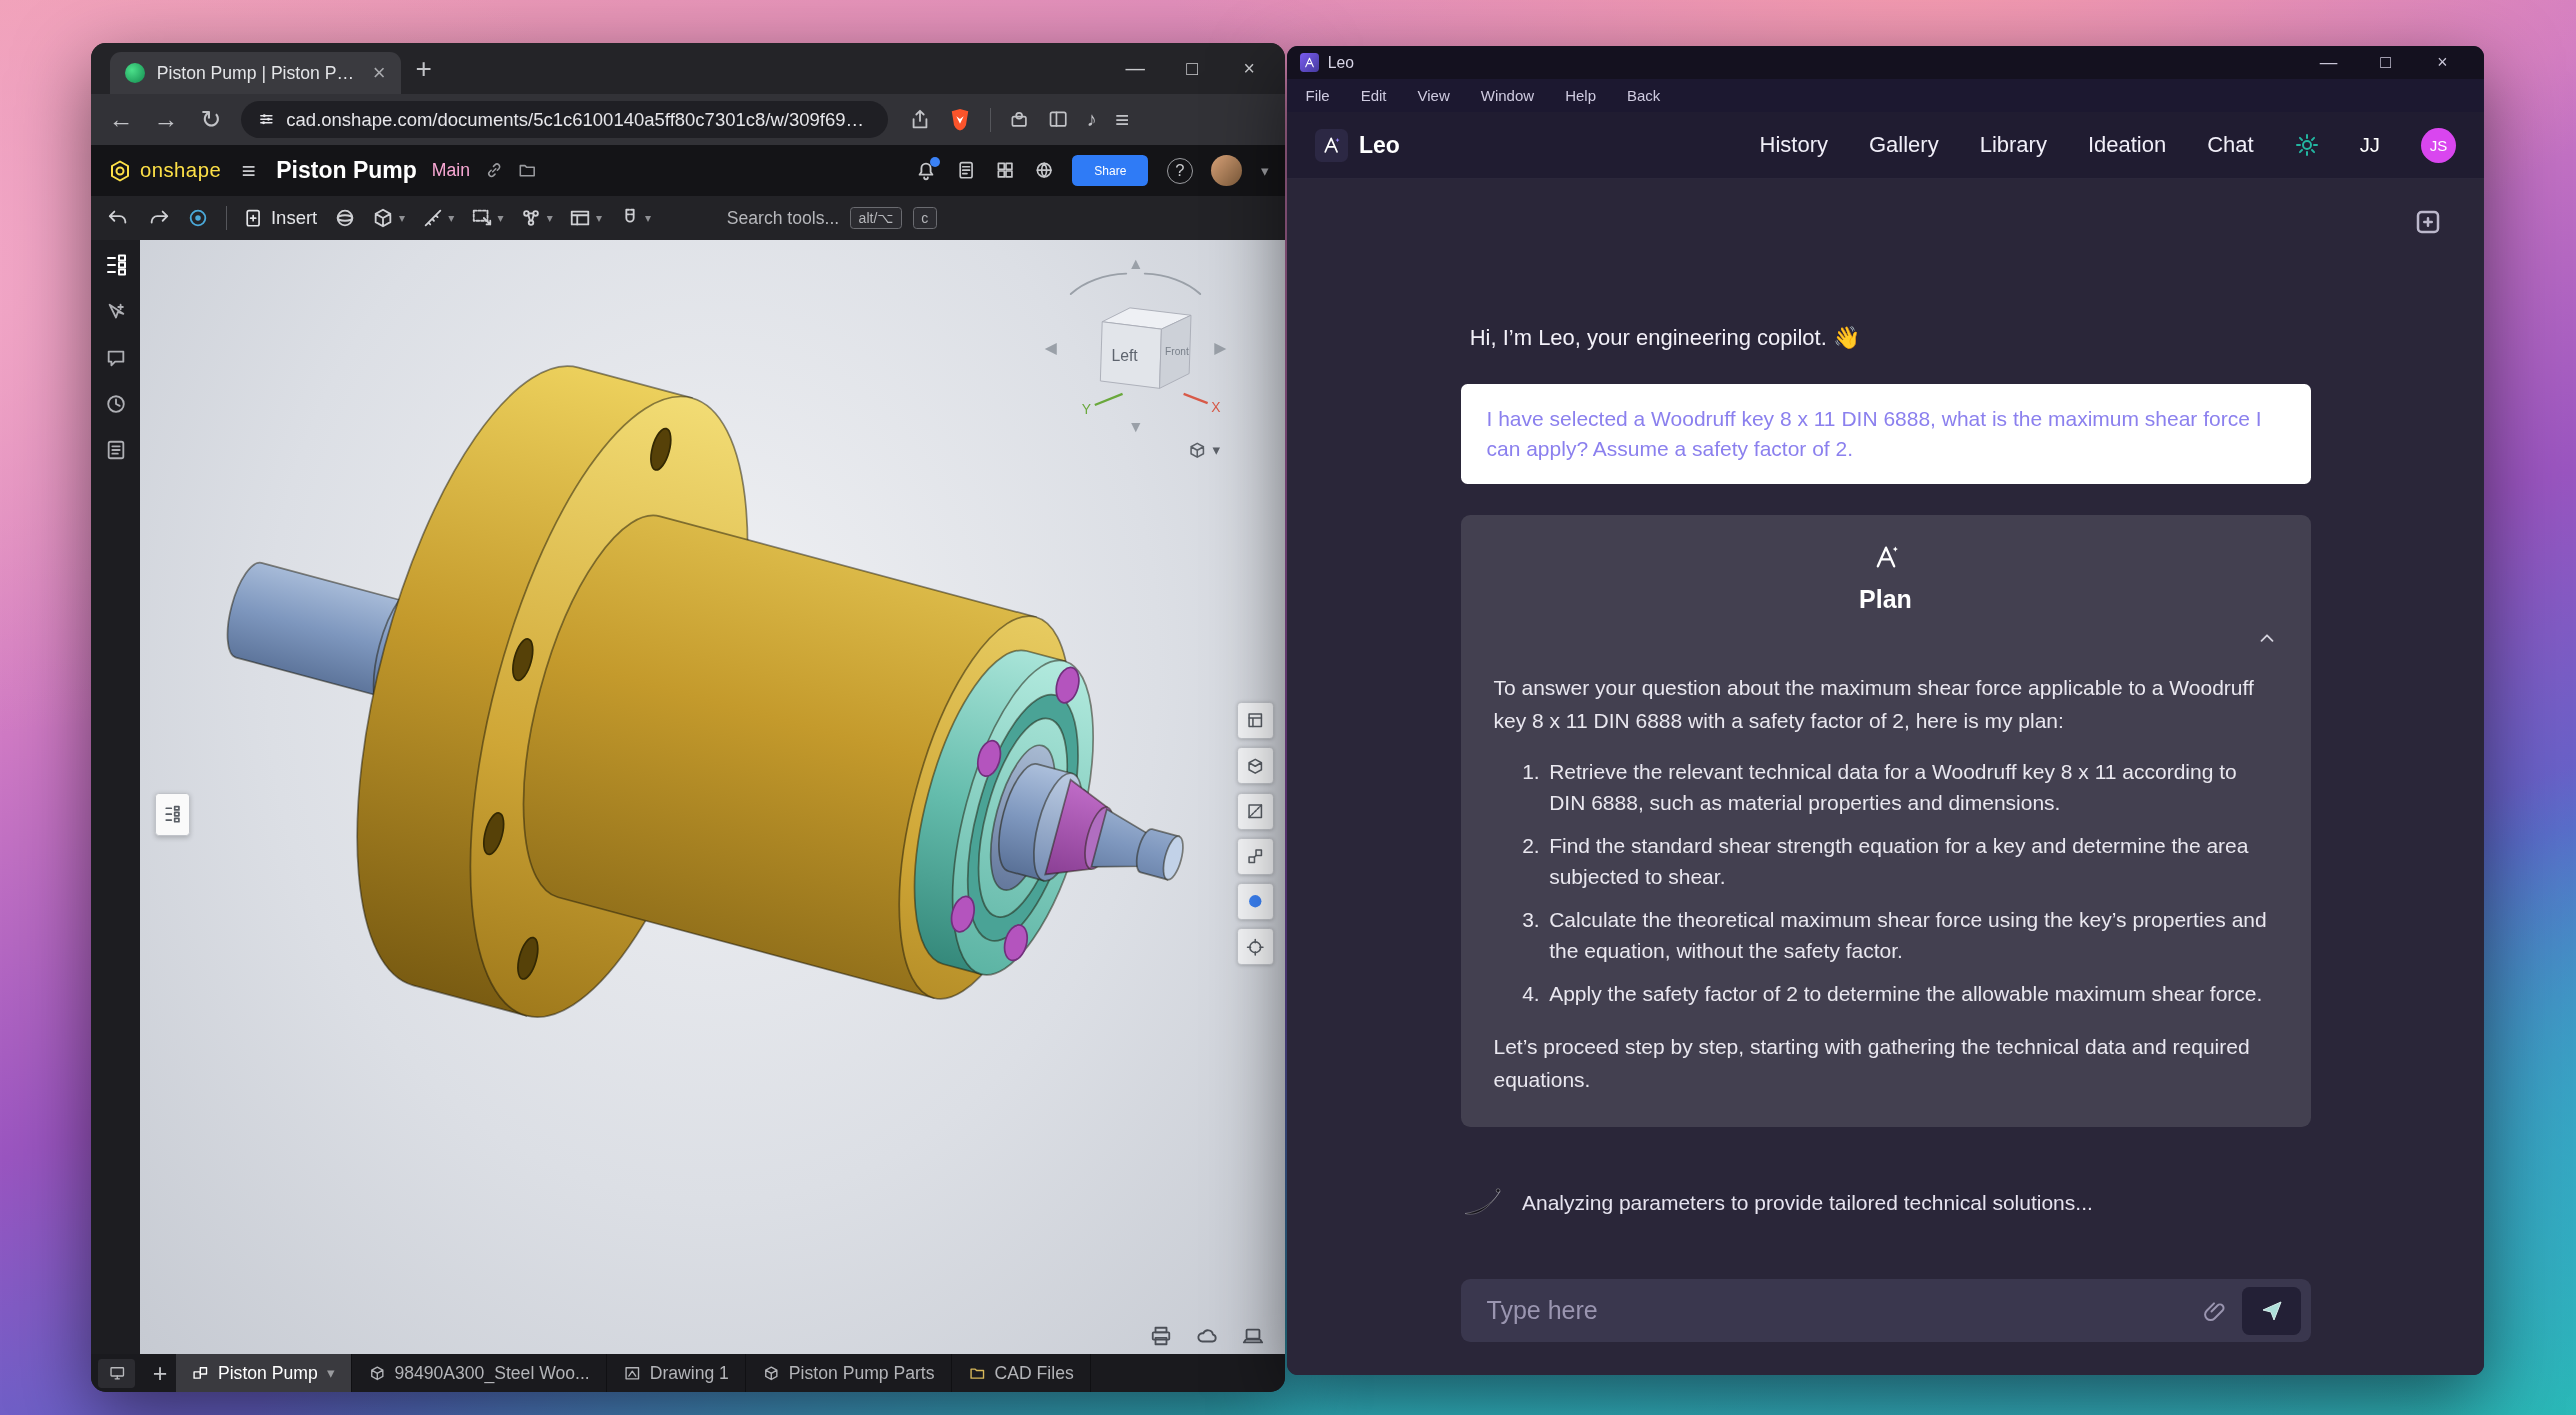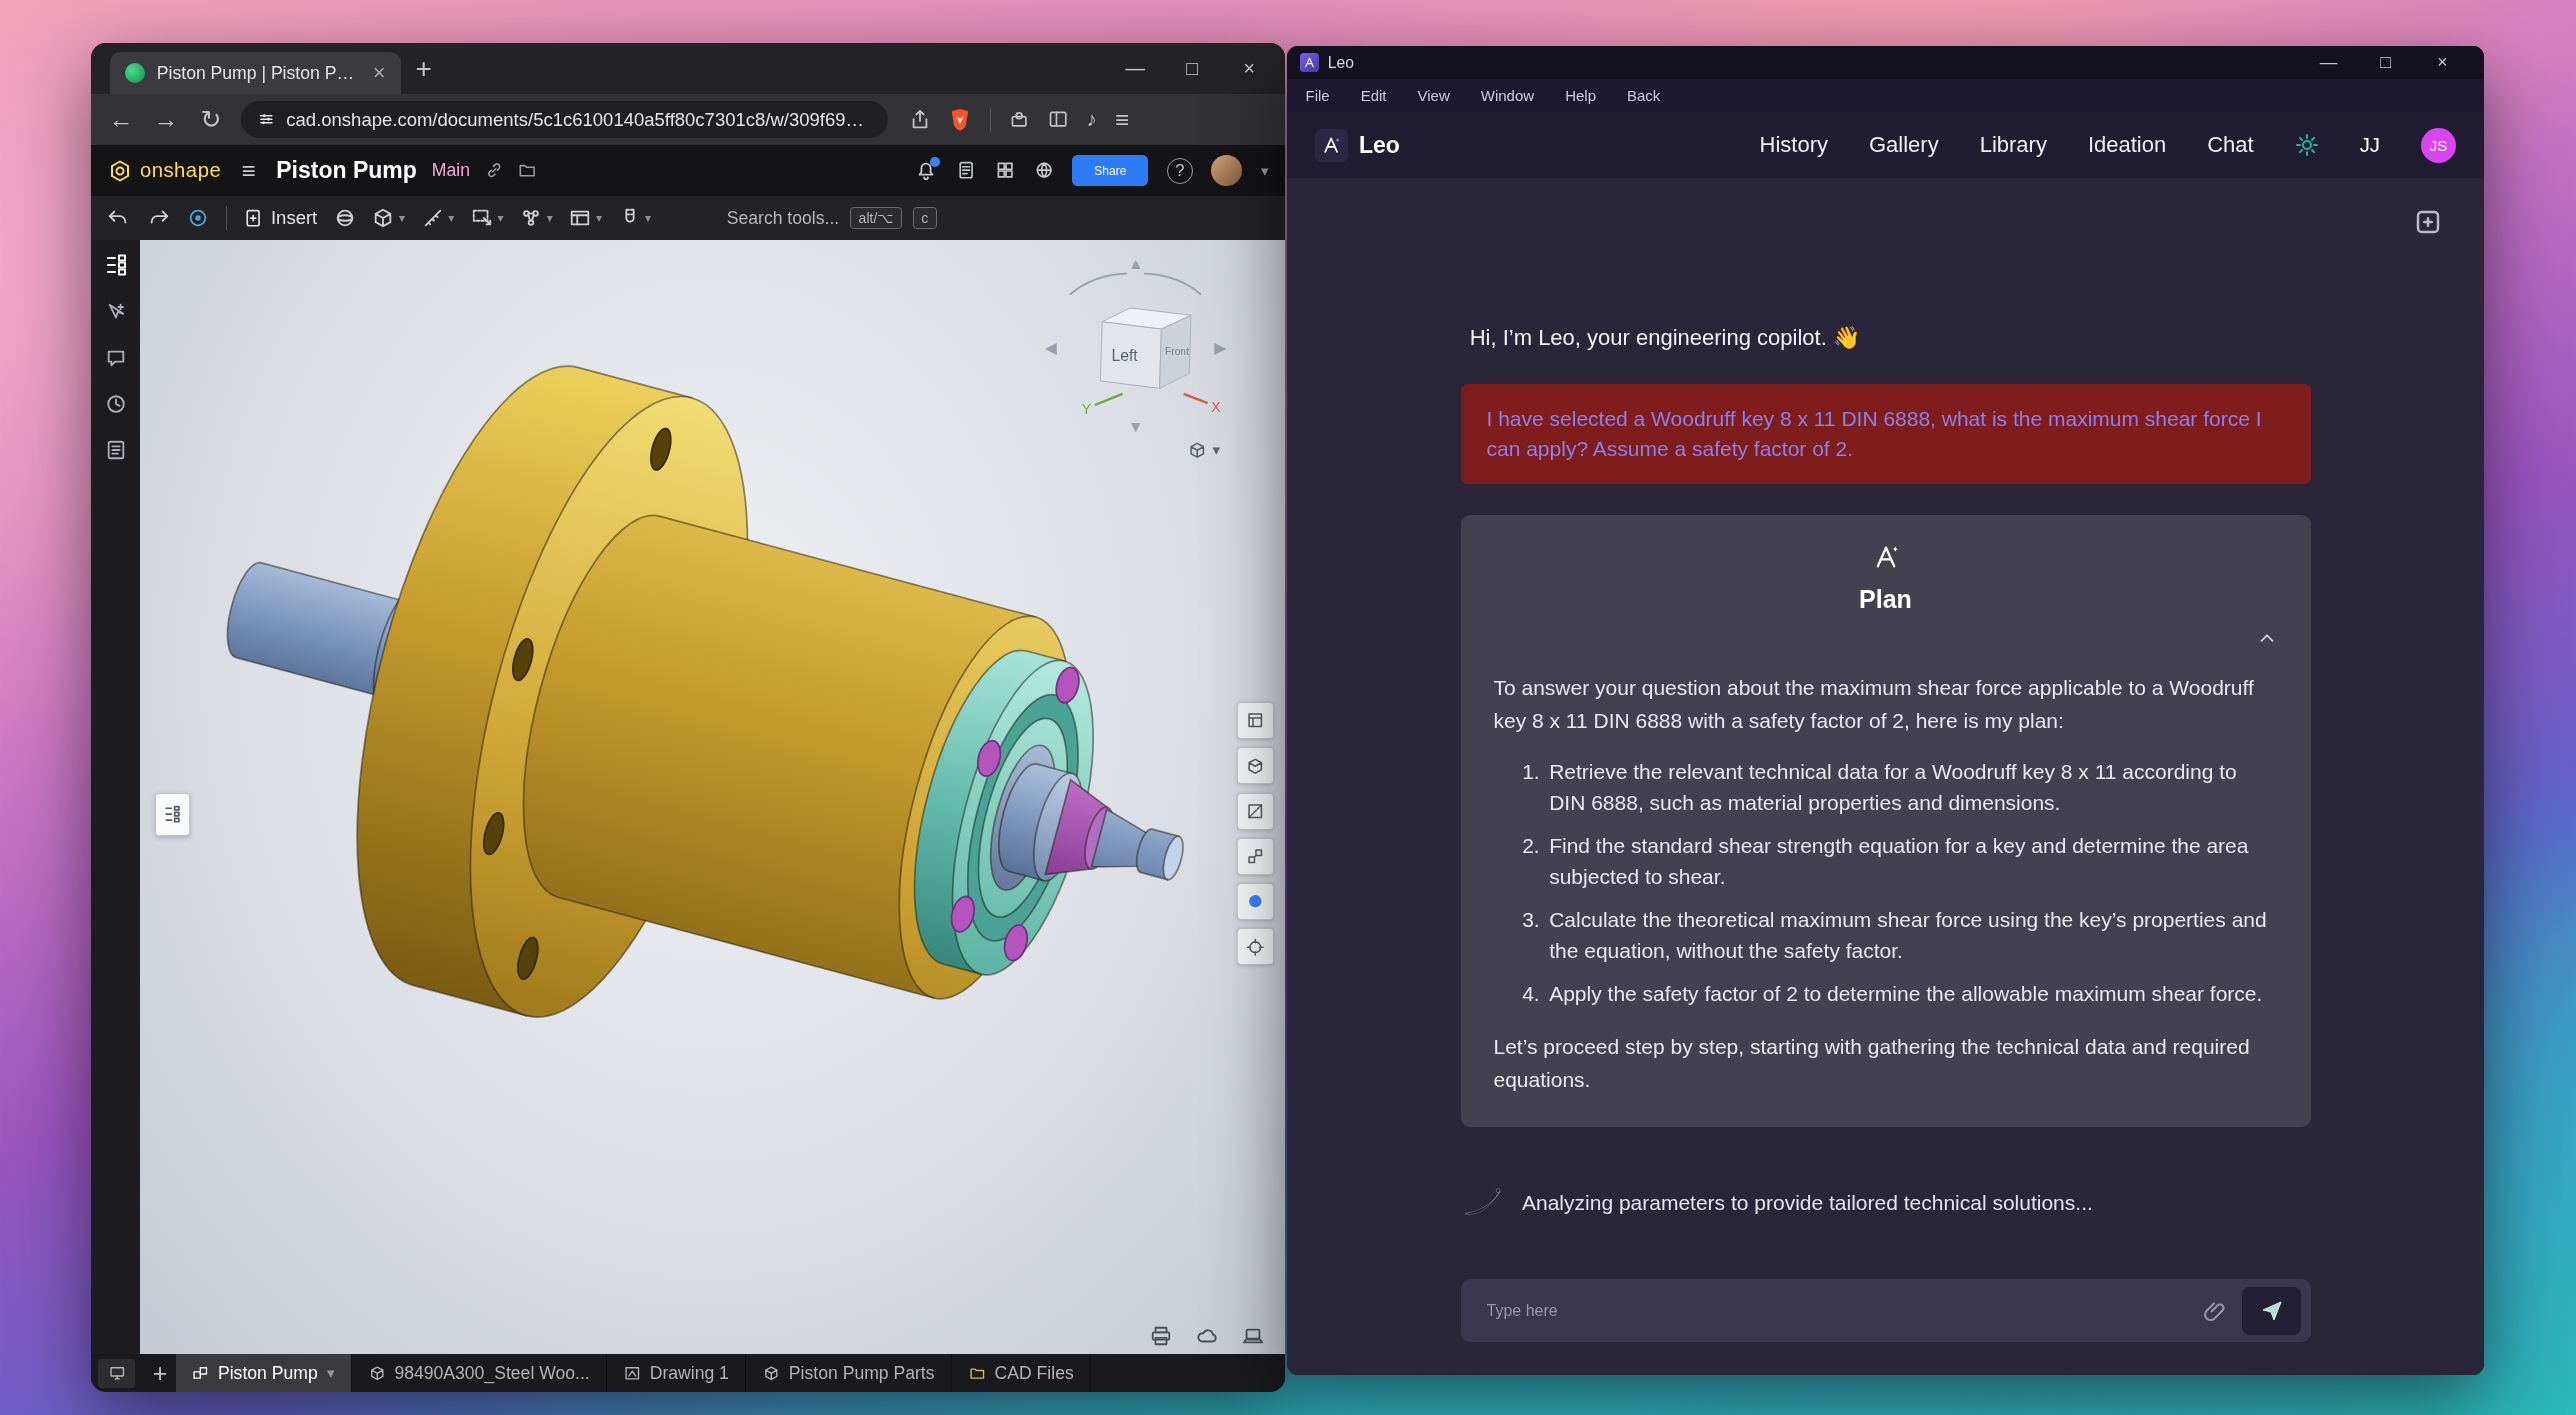--- a/index.html
+++ b/index.html
@@ -109,33 +109,33 @@
   .leo-nav { margin-left:auto; display:flex; align-items:center; gap:41px; color:#f0eef8; font-size:22px; }
   .leo-gear { color:#23b5a0; display:flex; }
   .leo-user-label { font-size:20.3px; color:#fff; }
   .leo-avatar { width:35px; height:35px; border-radius:50%; background:#d946ef; color:#fff; font-size:15px;
                 display:flex; align-items:center; justify-content:center; }
 
   .chat-body { flex:1; position:relative; background:#2a2639; overflow:hidden; }
   .new-chat { position:absolute; right:41px; top:28px; color:#bcb8cc; }
   .chat-content { width:850px; margin:0 auto; padding-top:146px; }
   .greeting { color:#f2f0f8; font-size:22px; padding-left:9.2px; }
-  .user-msg { margin-top:33px; background:#7f1d1d; border-radius:6.5px; padding:20.3px 26px; color:#8b80ee;
+  .user-msg { margin-top:33px; background:#ffffff; border-radius:6.5px; padding:20.3px 26px; color:#8b80ee;
               font-size:21px; line-height:1.42; }
   .plan-card { margin-top:31px; background:#434050; border-radius:9.2px; padding:28px 33px 31px; color:#e9e7ef; }
   .plan-head { display:flex; align-items:center; gap:14px;flex-direction:column; }
   .plan-title { font-size:25px; font-weight:bold; color:#fff; }
   .plan-collapse { margin-left:auto; color:#d5d3de; }
   .plan-intro, .plan-outro { margin-top:22px; font-size:21px; line-height:1.55; }
   .plan-list { margin:18.5px 0 0 52px; font-size:21px; line-height:1.5; }
   .plan-list li { margin-bottom:11px; padding-left:3.7px; }
   .status-row { margin-top:59px; display:flex; align-items:center; gap:18.5px; color:#e6e3ef; font-size:21px; }
   .input-bar { position:absolute; bottom:33px; left:50%; transform:translateX(-50%); width:850px; height:63px;
                background:#3a374e; border-radius:9.2px; display:flex; align-items:center; padding:0 9.2px 0 26px; gap:15px; }
-  .input-bar input { flex:1; background:transparent; border:none; outline:none; color:#e8e6f2; font-size:16px;
+  .input-bar input { flex:1; background:transparent; border:none; outline:none; color:#e8e6f2; font-size:25px;
                      font-family:"Liberation Sans", sans-serif; }
   .input-bar input::placeholder { color:#9a95b0; }
   .clip { color:#9a95b0; display:flex; }
   .send-btn { width:59px; height:48px; border-radius:7.4px; background:#232036; display:flex; align-items:center; justify-content:center; }
 </style>
 </head>
 <body>
 
 <div id="desktop">
 

